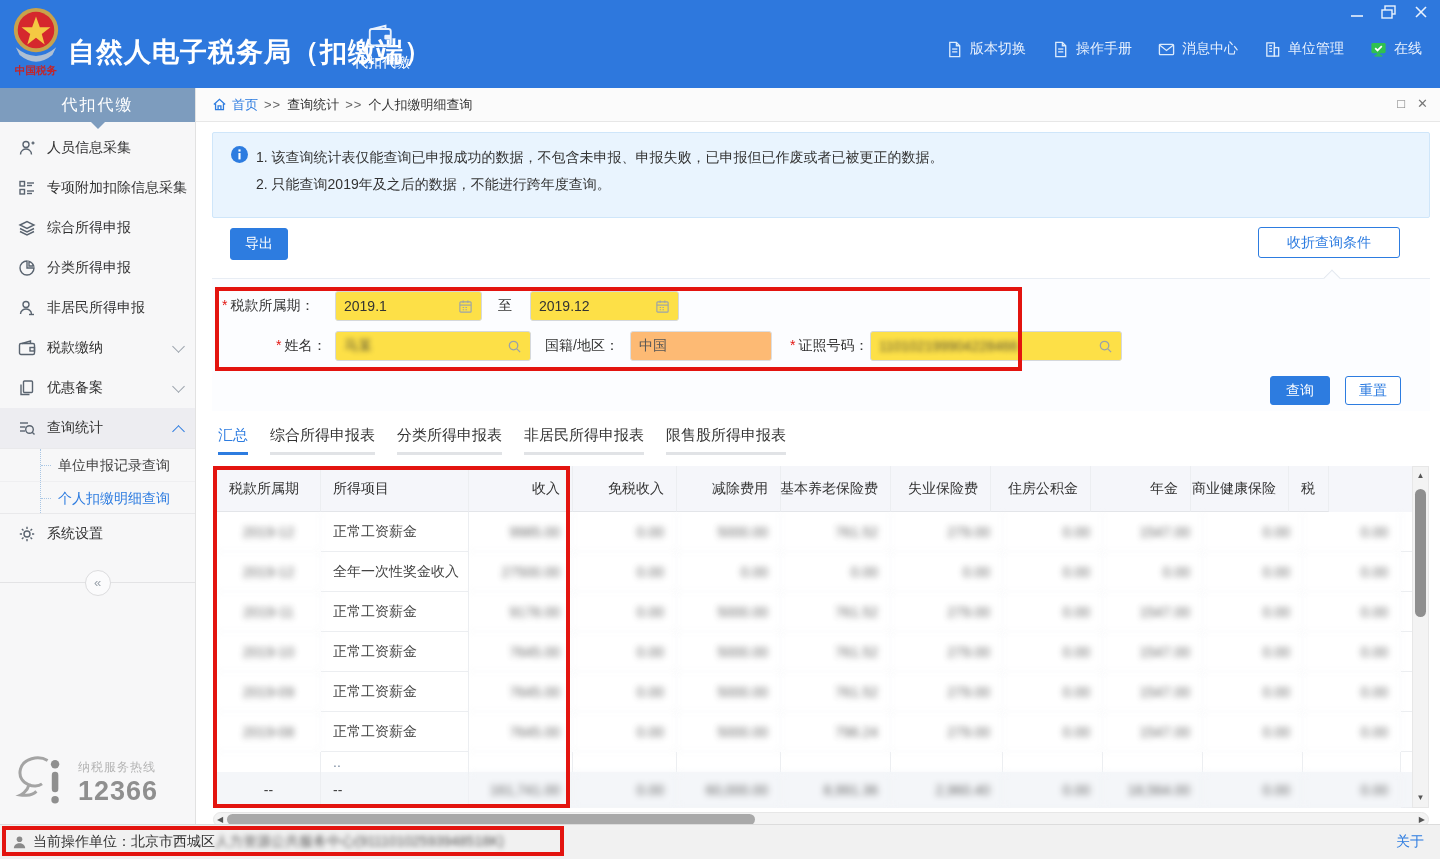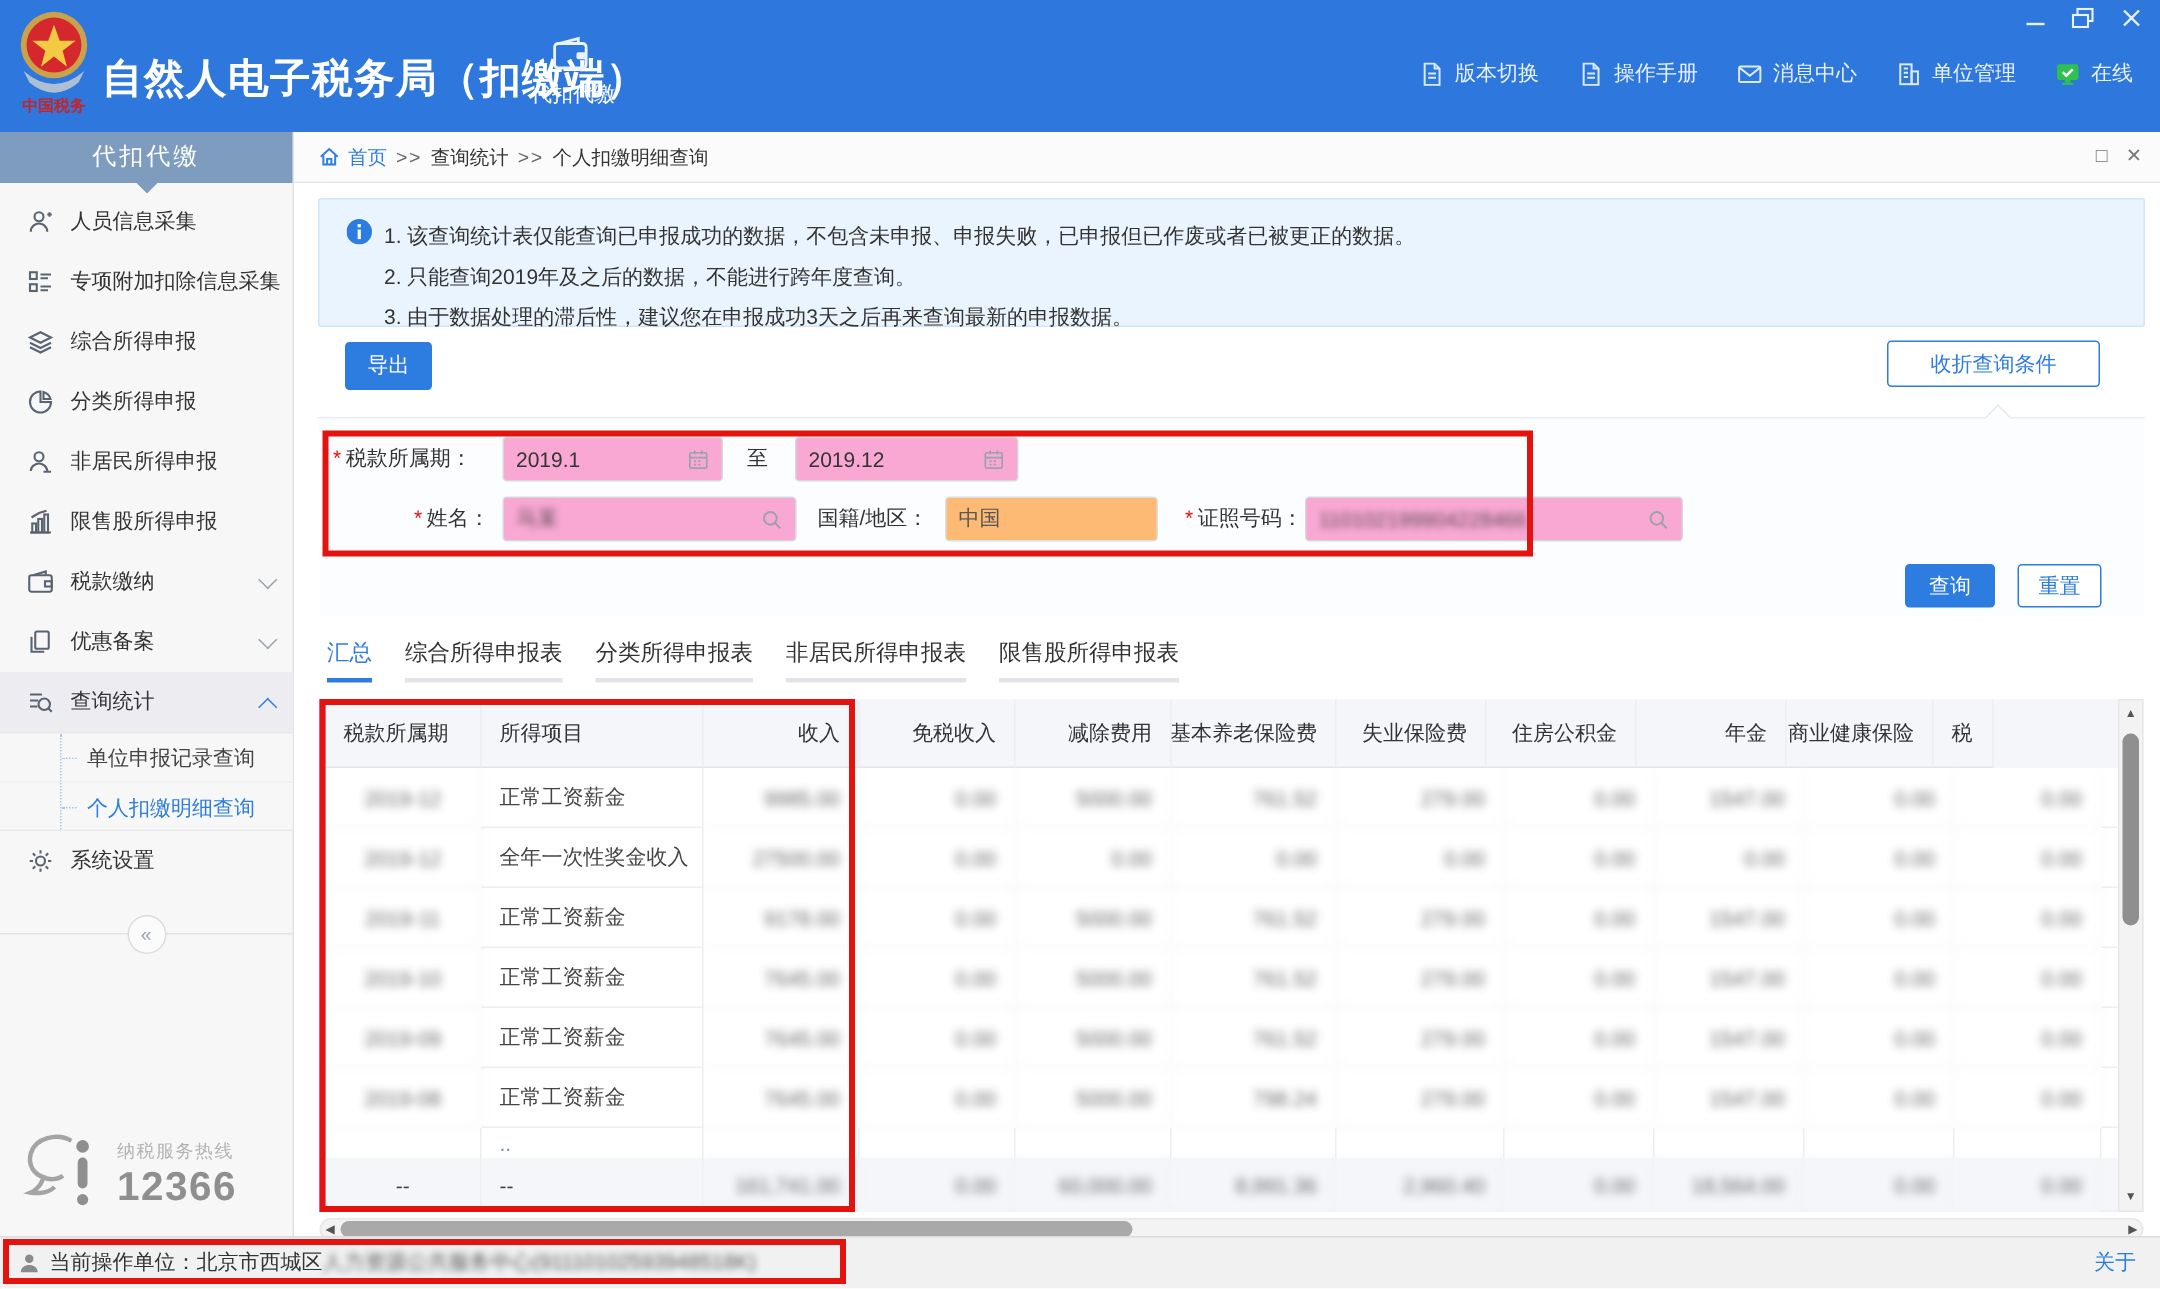--- a/index.html
+++ b/index.html
@@ -65,21 +65,21 @@
   .btn { display:inline-flex; align-items:center; justify-content:center; border-radius:3px; font-size:14px; cursor:pointer; }
   .btn-primary { background:#2d7ce0; color:#fff; border:1px solid #2d7ce0; }
   .btn-outline { background:#fff; color:#2d7ce0; border:1px solid #2d7ce0; }
   .export-btn { position:absolute; left:34px; top:140px; width:58px; height:32px; }
   .collapse-cond-btn { position:absolute; left:1062px; top:139px; width:142px; height:31px; }
 
   .query-panel { position:absolute; left:16px; top:190px; width:1218px; height:133px; background:#fcfdff; border-top:1px solid #e8edf4; }
   .query-panel .notch { position:absolute; right:92px; top:-7px; width:12px; height:12px; background:#fcfdff; border-left:1px solid #e4e9f0; border-top:1px solid #e4e9f0; transform:rotate(45deg); }
   .f-label { position:absolute; font-size:14px; color:#333; white-space:nowrap; }
   .f-label.req::before { content:"*"; color:#e3140f; margin-right:3px; }
-  .f-input { position:absolute; height:30px; background:#f9a8d4; border:1px solid #d5d8dc; border-radius:3px; display:flex; align-items:center; padding:0 8px; font-size:14px; color:#333; }
+  .f-input { position:absolute; height:30px; background:#fde047; border:1px solid #d5d8dc; border-radius:3px; display:flex; align-items:center; padding:0 8px; font-size:14px; color:#333; }
   .f-input.disabled { background:#fdba74; border-color:#dcdee1; color:#555; }
   .f-input .val { flex:1; }
   .f-input .icon { width:15px; height:15px; color:#9aa2ab; flex:none; }
   .search-btn { position:absolute; left:1058px; top:97px; width:60px; height:29px; }
   .reset-btn { position:absolute; left:1133px; top:97px; width:56px; height:29px; }
 
   .tabs { position:absolute; left:22px; top:338px; display:flex; gap:22px; }
   .tab { font-size:15px; color:#333; padding-bottom:7px; border-bottom:3px solid #e1e3e6; cursor:pointer; }
   .tab.active { color:#2d7ce0; border-bottom-color:#2d7ce0; }
 
@@ -280,32 +280,20 @@
               <circle cx="8" cy="5.5" r="3"></circle>
               <path d="M2.5 15 C2.5 11.5 6 10 8 10 C10 10 13.5 11.5 13.5 15"></path>
               <line x1="11" y1="15.5" x2="16" y2="15.5"></line>
             </svg>
           </span>
           <span class="lbl">非居民所得申报</span>
         </div>
         <div class="side-item">
           <span class="icon ">
             <svg viewBox="0 0 18 18" fill="none" stroke="currentColor" stroke-width="1.4">
-              <line x1="2" y1="16" x2="16" y2="16"></line>
-              <rect x="3.5" y="10" width="2.5" height="6"></rect>
-              <rect x="7.5" y="7" width="2.5" height="9"></rect>
-              <rect x="11.5" y="4" width="2.5" height="12"></rect>
-              <path d="M3 6 L8 3 L13 1.5"></path>
-            </svg>
-          </span>
-          <span class="lbl">限售股所得申报</span>
-        </div>
-        <div class="side-item">
-          <span class="icon ">
-            <svg viewBox="0 0 18 18" fill="none" stroke="currentColor" stroke-width="1.4">
               <rect x="1.5" y="4.5" width="15" height="11" rx="1.5"></rect>
               <path d="M4 4.5 L12.5 2 L12.5 4.5"></path>
               <rect x="12" y="8.5" width="4.5" height="3.5"></rect>
             </svg>
           </span>
           <span class="lbl">税款缴纳</span>
           <i class="chev"></i>
         </div>
         <div class="side-item">
           <span class="icon ">
@@ -390,21 +378,20 @@
       <span class="icon info">
         <svg viewBox="0 0 16 16">
             <circle cx="8" cy="8" r="8" fill="#2d7ce0"></circle>
             <rect x="7" y="6.6" width="2" height="6" fill="#fff"></rect>
             <rect x="7" y="3.2" width="2" height="2" fill="#fff"></rect>
           </svg>
       </span>
       <ol class="notice-lines" id="notice-lines">
           <li>1. 该查询统计表仅能查询已申报成功的数据，不包含未申报、申报失败，已申报但已作废或者已被更正的数据。</li>
           <li>2. 只能查询2019年及之后的数据，不能进行跨年度查询。</li>
-          <li>3. 由于数据处理的滞后性，建议您在申报成功3天之后再来查询最新的申报数据。</li>
         </ol>
     </section>
 
     <button class="btn btn-primary export-btn">导出</button>
     <button class="btn btn-outline collapse-cond-btn">收折查询条件</button>
 
     <section class="query-panel">
       <span class="notch"></span>
 
       <label class="f-label req" style="left:10px; top:18px;">税款所属期：</label>

